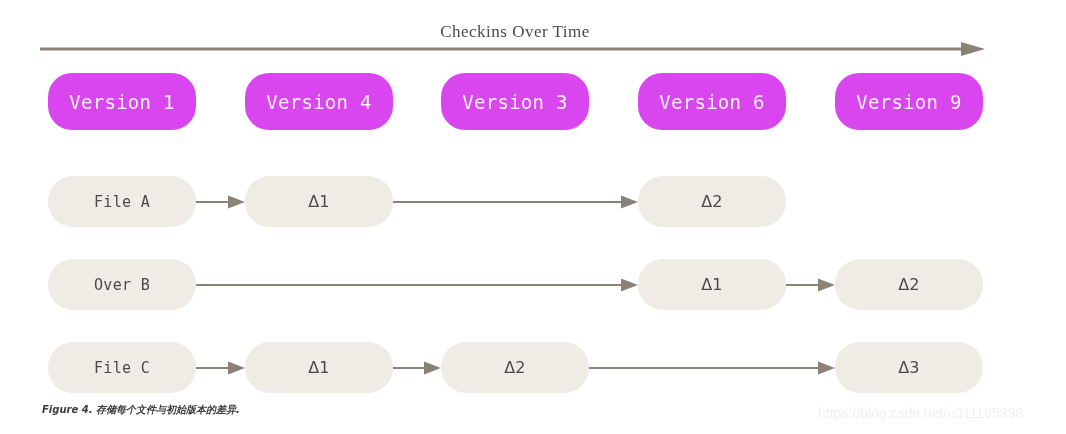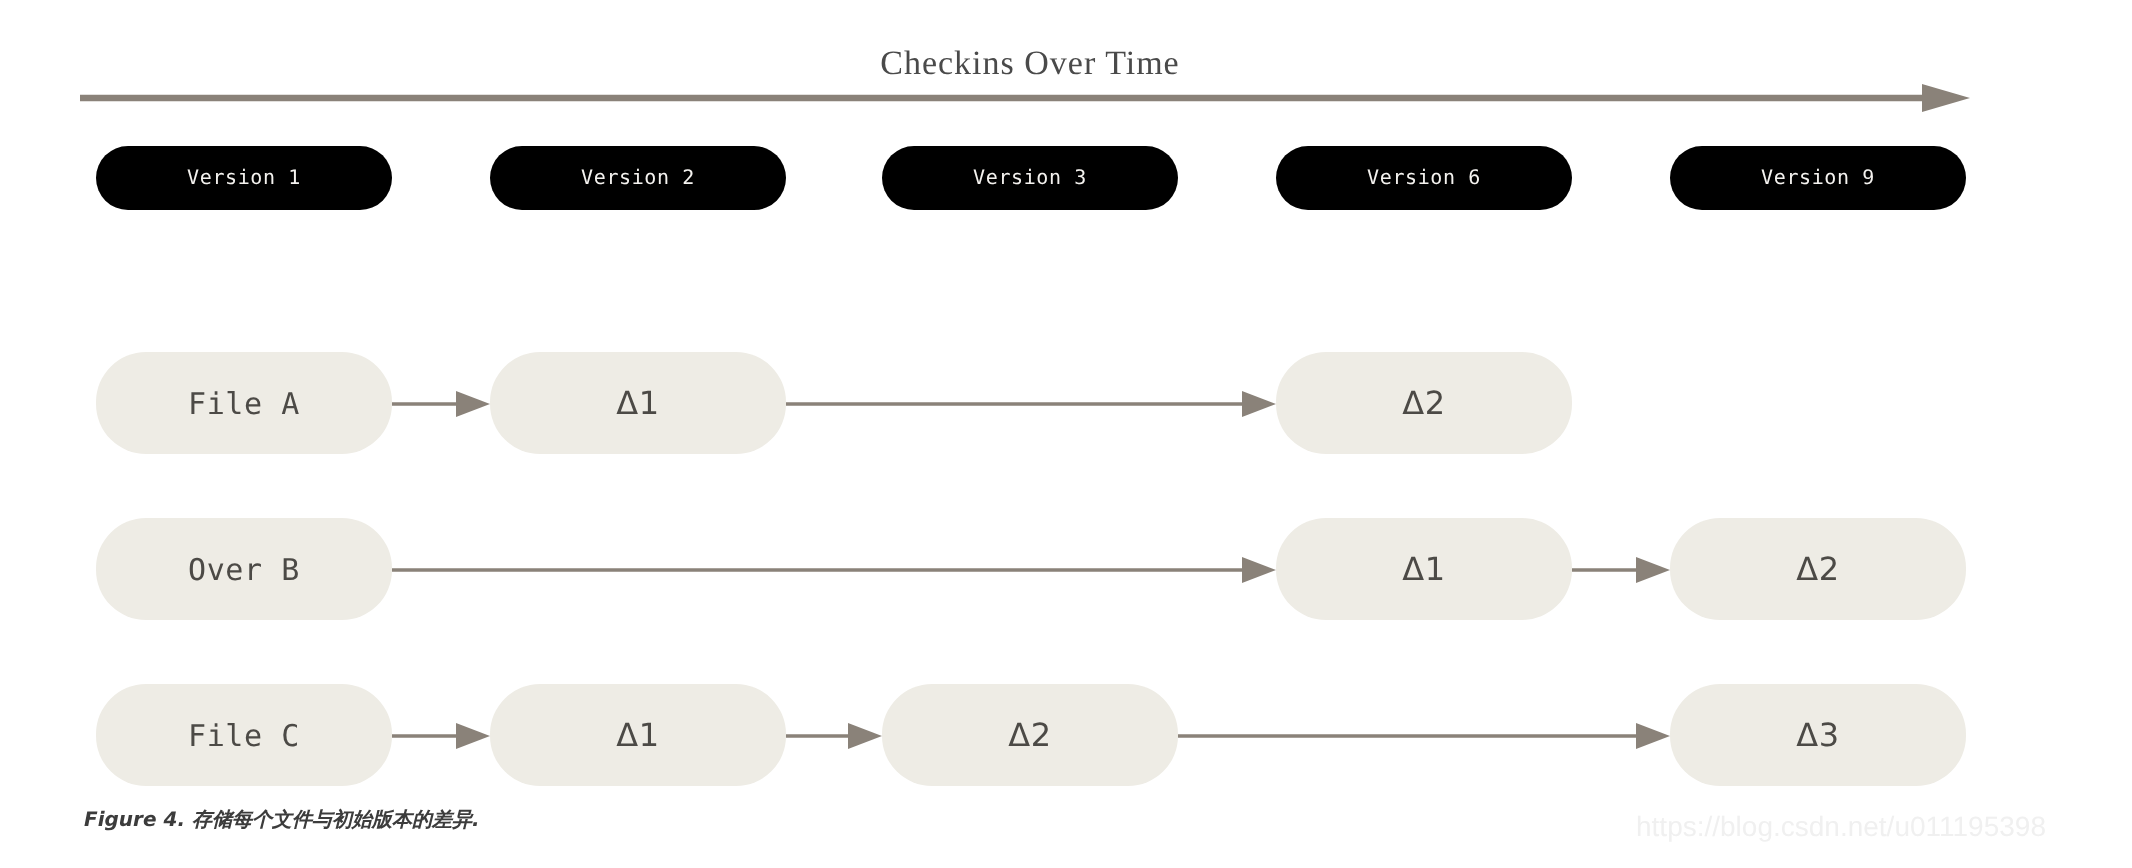--- a/index.html
+++ b/index.html
@@ -37,26 +37,26 @@
     top: 42px;
     width: 945px;
     height: 14px;
   }
 
   
   .version-chip {
     position: absolute;
     top: 73px;
     width: 148px;
-    height: 32px;
+    height: 57px;
     border-radius: 24px;
-    background: #000000;
+    background: #d946ef;
     color: #f4f2ef;
     font-family: "DejaVu Sans Mono", "Liberation Mono", monospace;
-    font-size: 10px;
+    font-size: 19px;
     letter-spacing: 0.3px;
     display: flex;
     align-items: center;
     justify-content: center;
     box-sizing: border-box;
     white-space: nowrap;
   }
 
   
   .row-layer {
@@ -123,21 +123,21 @@
 <div id="figure-root">
 
   <div id="timeline-title">Checkins Over Time</div>
 
   <svg id="timeline-arrow" viewBox="0 0 945 14" preserveAspectRatio="none">
     <line x1="0" y1="7" x2="925" y2="7" stroke="#8a8279" stroke-width="3.2"></line>
     <polygon points="921,0 945,7 921,14" fill="#8a8279"></polygon>
   </svg>
 
   <div class="version-chip" style="left: 48px;">Version 1</div>
-  <div class="version-chip" style="left: 245px;">Version 2</div>
+  <div class="version-chip" style="left: 245px;">Version 4</div>
   <div class="version-chip" style="left: 441px;">Version 3</div>
   <div class="version-chip" style="left: 638px;">Version 6</div>
   <div class="version-chip" style="left: 835px;">Version 9</div>
 
   <div class="row-layer" id="row-file-a" style="top: 176px;">
       <div class="node-chip" style="left: 48px;">File A</div>
       <svg class="connector" viewBox="0 0 49 18" preserveAspectRatio="none" style="left: 196px; width: 49px;">
         <line x1="0" y1="9" x2="34" y2="9" stroke="#8a8279" stroke-width="1.8"></line>
         <polygon points="32,2.5 49,9 32,15.5" fill="#8a8279"></polygon>
       </svg>

